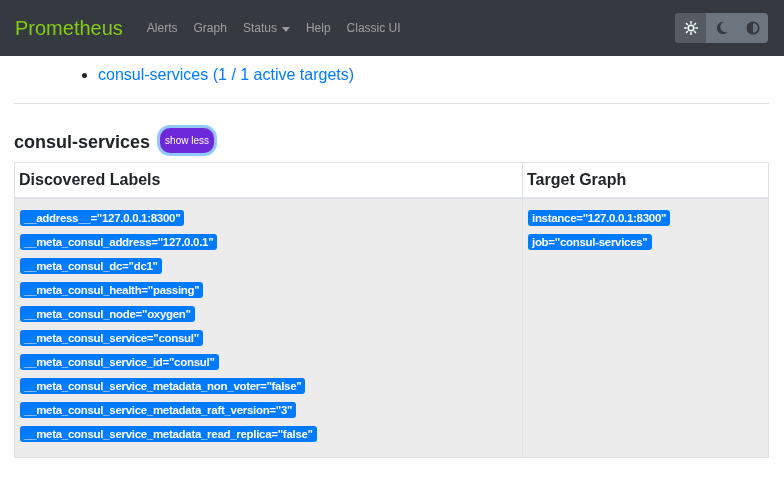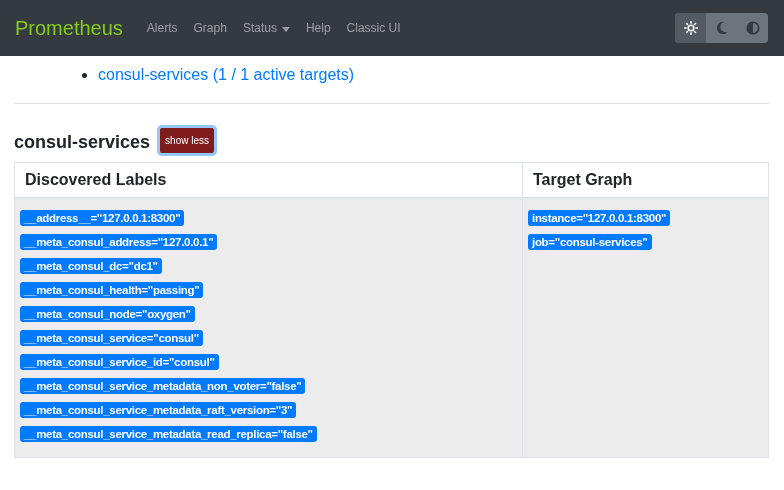--- a/index.html
+++ b/index.html
@@ -12,23 +12,23 @@
   .theme-btn { width: 31px; height: 30px; display: flex; align-items: center; justify-content: center; cursor: pointer; }
   .theme-btn.active { background: #545b62; }
   .container { padding: 0 15px 0 14px; }
   h1 { font-size: 32px; font-weight: 500; margin-top: 16px; line-height: 38px; letter-spacing: 0.2px; }
   ul.toc { margin-top: 7px; padding-left: 40px; }
   ul.toc li { font-size: 16px; line-height: 24px; color: #212529; margin-left: 44px; }
   ul.toc li a { color: #007bff; text-decoration: none; }
   hr { border: 0; border-top: 1px solid #e0e0e0; margin: 16px 0 0 0; }
   .pool-head { display: flex; align-items: flex-end; margin-top: 24px; }
   .pool-head h2 { font-size: 18px; font-weight: 700; }
-  .show-btn { margin-left: 10px; background: #7f1d1d; color: #fff; font-size: 10px; border: 0; border-radius: 2px; padding: 7px 5px; box-shadow: 0 0 0 3px rgba(38,143,255,0.5); cursor: pointer; font-family: "Liberation Sans", sans-serif; }
+  .show-btn { margin-left: 10px; background: #6d28d9; color: #fff; font-size: 10px; border: 0; border-radius: 10px; padding: 7px 5px; box-shadow: 0 0 0 3px rgba(38,143,255,0.5); cursor: pointer; font-family: "Liberation Sans", sans-serif; }
   table { margin-top: 9px; width: 755px; border-collapse: collapse; }
-  th { text-align: left; font-size: 16px; font-weight: 700; padding: 8px 10px; border: 1px solid #dee2e6; border-bottom: 2px solid #dee2e6; height: 35px; }
+  th { text-align: left; font-size: 16px; font-weight: 700; padding: 8px 4px; border: 1px solid #dee2e6; border-bottom: 2px solid #dee2e6; height: 35px; }
   td { vertical-align: top; background: #ececec; border: 1px solid #dee2e6; padding: 9px 5px; }
   .badge { display: inline-block; background: #007bff; color: #fff; font-size: 11.5px; font-weight: 700; border-radius: 3px; padding: 2px 4px; margin-bottom: 7px; white-space: nowrap; letter-spacing: -0.3px; }
   .badge-row { display: block; height: 24px; }
 </style>
 </head>
 <body>
 
 <nav class="navbar">
   <a class="brand">Prometheus</a>
   <a class="nav-link">Alerts</a>

